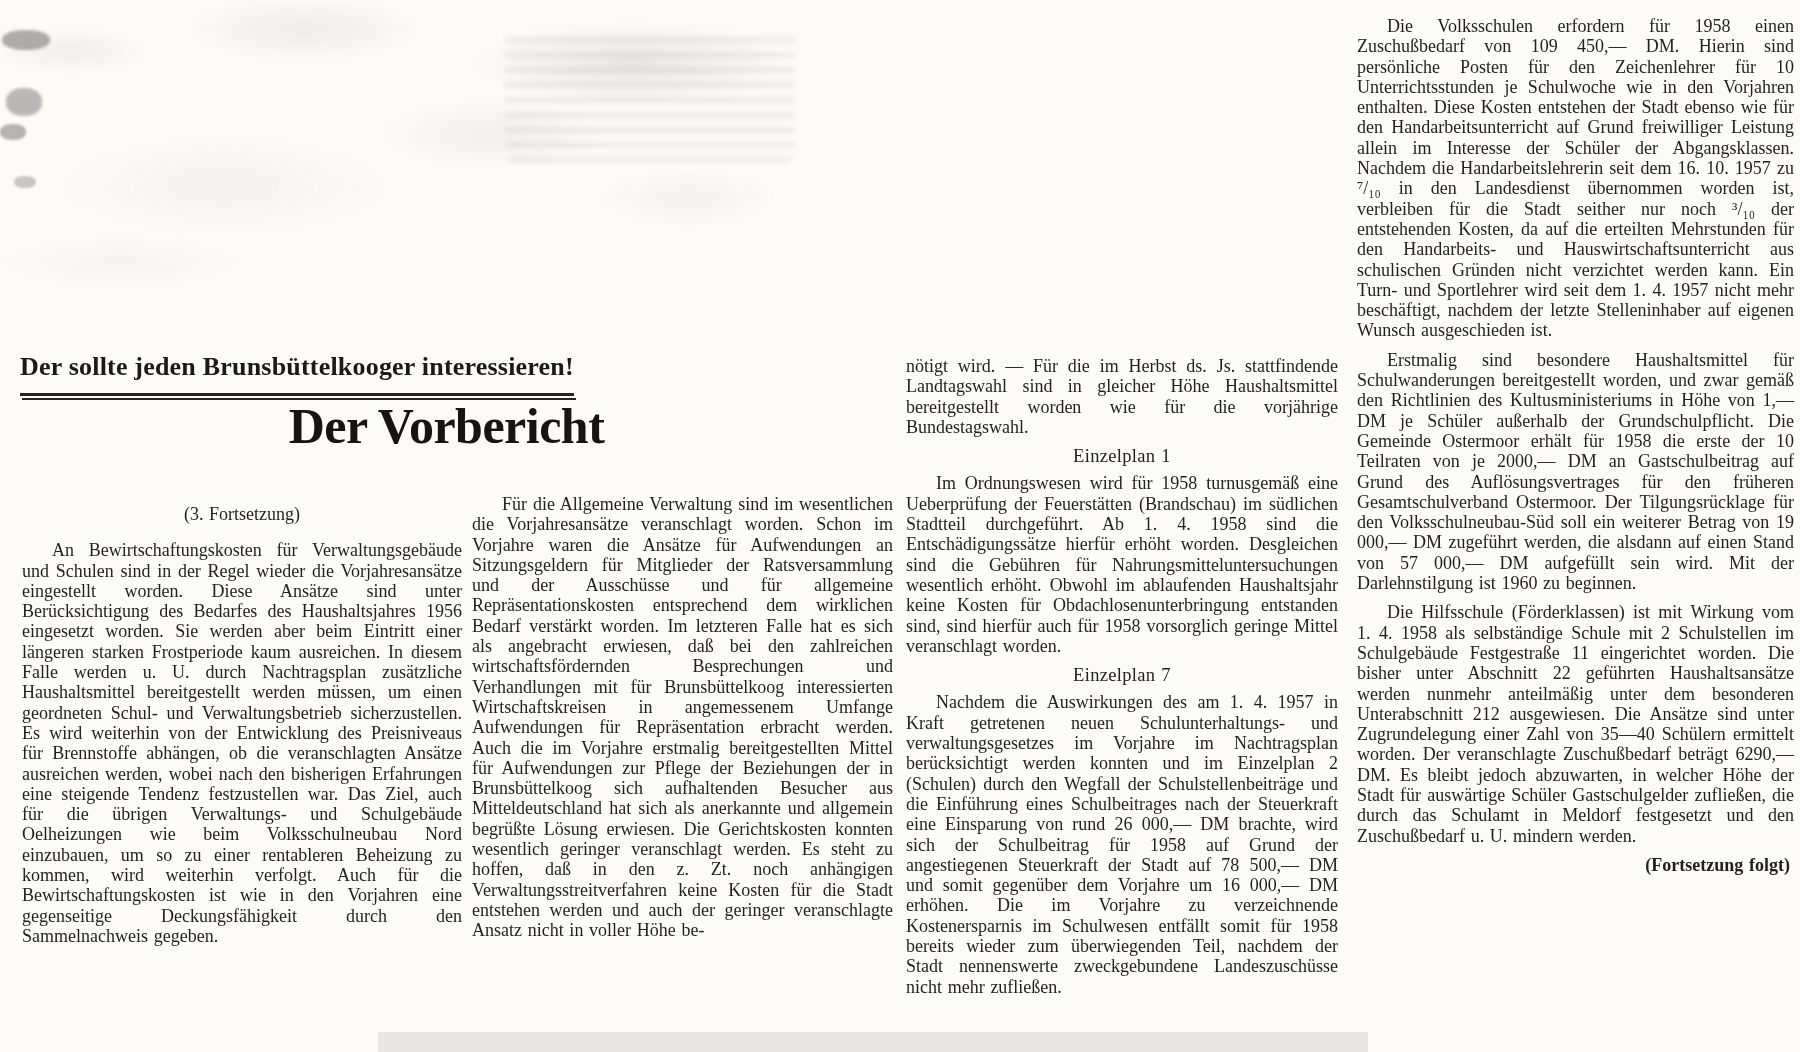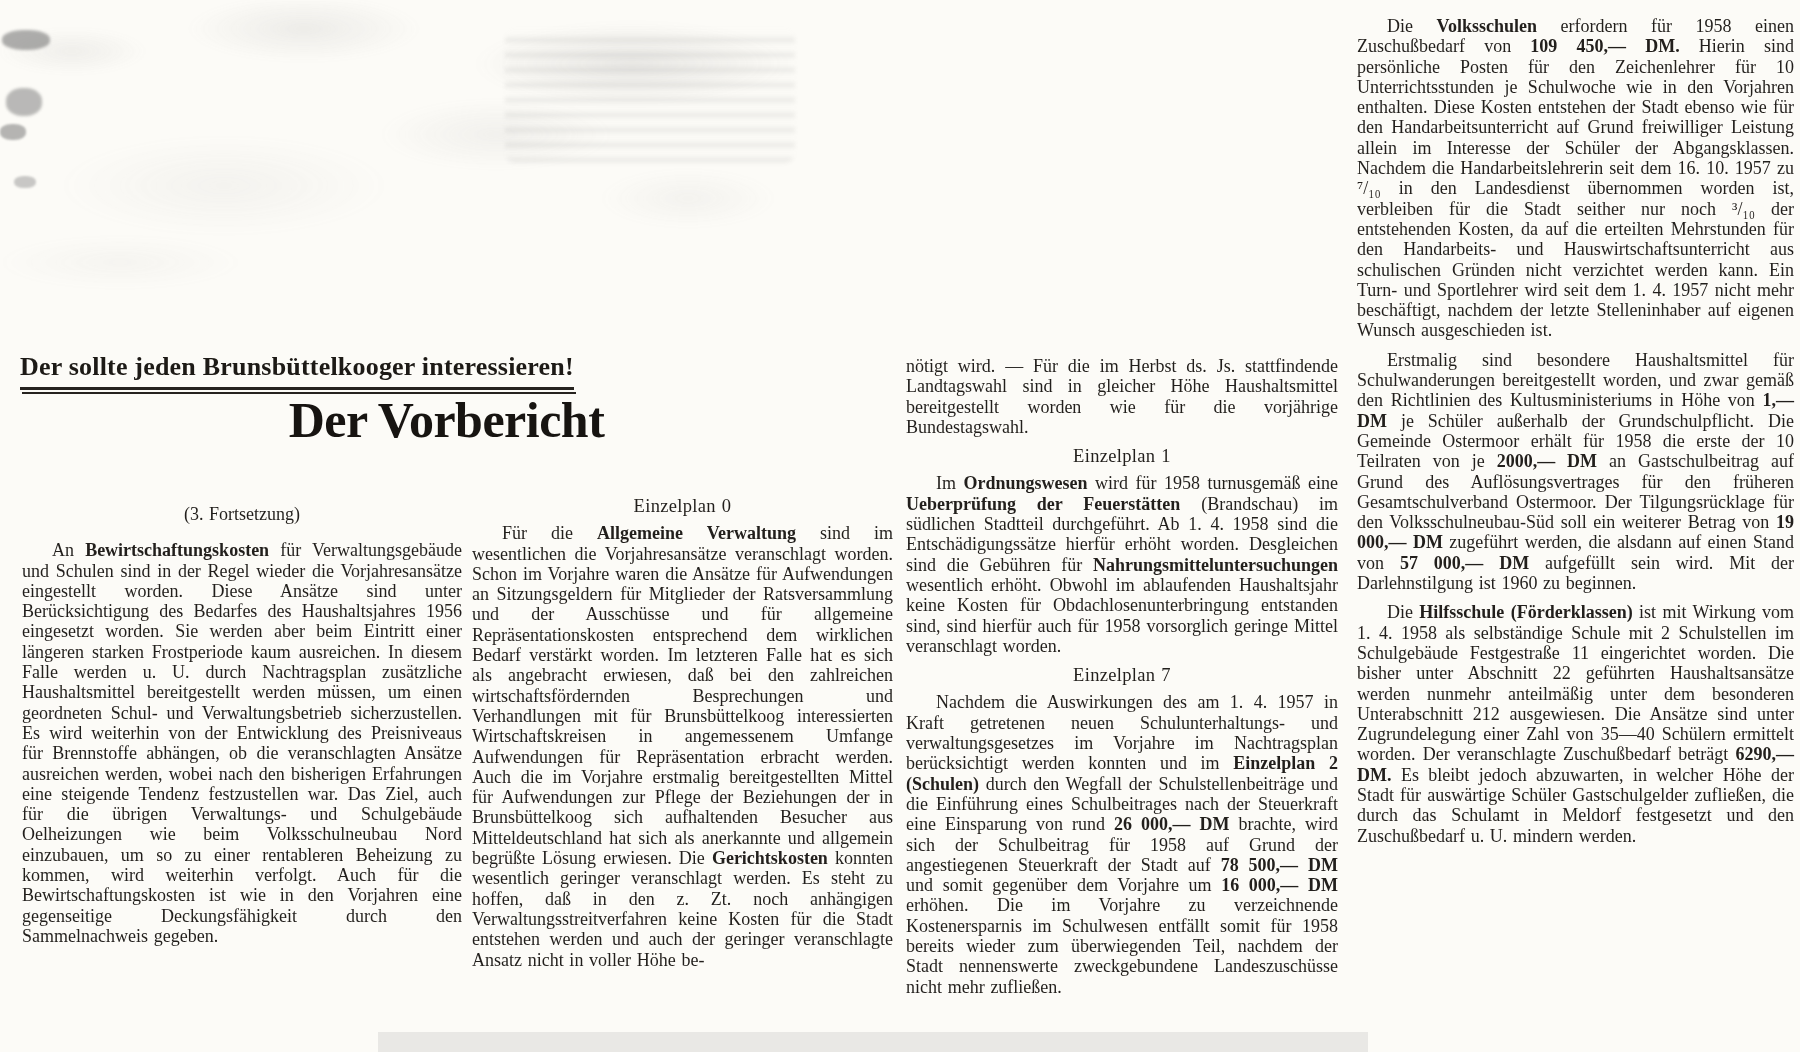--- a/index.html
+++ b/index.html
@@ -24,38 +24,38 @@
     background:repeating-linear-gradient(0deg, rgba(100,100,100,.30) 0 6px, rgba(210,210,210,.06) 6px 15px);}
   #m1{left:2px;top:30px;width:48px;height:20px;background:#6e6e6e;opacity:.55;border-radius:45%;filter:blur(1.5px);}
   #m2{left:6px;top:88px;width:36px;height:28px;background:#787878;opacity:.5;border-radius:45%;filter:blur(1.5px);}
   #m3{left:0;top:124px;width:26px;height:16px;background:#707070;opacity:.5;border-radius:45%;filter:blur(1px);}
   #m4{left:14px;top:176px;width:22px;height:12px;background:#8a8a8a;opacity:.45;border-radius:45%;filter:blur(1px);}
   #bstrip{left:378px;top:1032px;width:990px;height:20px;background:#e7e6e2;opacity:.9;}
 
   
   .masthead{position:absolute;left:0;top:352px;width:893px;color:#1d1a16;}
   .kicker{display:inline-block;margin-left:20px;font-weight:700;font-size:26px;letter-spacing:.2px;
-    padding-bottom:5px;border-bottom:3.5px solid #26231f;position:relative;white-space:nowrap;}
+    padding-bottom:11px;border-bottom:3.5px solid #26231f;position:relative;white-space:nowrap;}
   .kicker::after{content:"";position:absolute;left:2px;right:-2px;bottom:-7px;height:2px;background:#26231f;}
   .headline{margin:2px 0 0;text-align:center;font-weight:700;font-size:50px;line-height:56px;
     letter-spacing:-.5px;color:#171411;}
 
   
   .col{position:absolute;color:#221f1c;font-size:18px;line-height:20.3px;text-align:justify;word-spacing:1.2px;}
   .col1{left:22px;  top:504px;width:440px;}
   .col2{left:472px; top:494px;width:421px;}
   .col3{left:906px; top:356px;width:432px;}
   .col4{left:1357px;top:16px; width:437px;}
   .blk{margin:0 0 9px;}
   .blk.para{text-indent:30px;}
   .blk.para.noind{text-indent:0;}
   .blk.note{text-align:center;margin:0 0 16px;}
   .blk.subhead{text-align:center;font-weight:400;margin:2px 0 7px;font-size:18.5px;letter-spacing:.3px;}
   .blk.sign{text-align:right;font-weight:700;padding-right:4px;margin-top:4px;}
-  .blk b{font-weight:700;}
+  .blk b{font-weight:400;}
 </style>
 </head>
 <body>
 
 <div class="paper">
 
   <div class="art" id="ghostA"></div>
   <div class="art" id="ghostB"></div>
   <div class="art" id="m1"></div>
   <div class="art" id="m2"></div>
@@ -68,29 +68,29 @@
     <h1 class="headline">
       <span>Der Vorbericht</span><br>
     </h1>
   </header>
 
   <section class="col col1">
       <div class="blk note"><span>(3. Fortsetzung)</span></div>
       <div class="blk para"><span>An </span><b>Bewirtschaftungskosten</b><span> für Verwaltungsgebäude und Schulen sind in der Regel wieder die Vorjahresansätze eingestellt worden. Diese Ansätze sind unter Berücksichtigung des Bedarfes des Haushaltsjahres 1956 eingesetzt worden. Sie werden aber beim Eintritt einer längeren starken Frostperiode kaum ausreichen. In diesem Falle werden u. U. durch Nachtragsplan zusätzliche Haushaltsmittel bereitgestellt werden müssen, um einen geordneten Schul- und Verwaltungsbetrieb sicherzustellen. Es wird weiterhin von der Entwicklung des Preisniveaus für Brennstoffe abhängen, ob die veranschlagten Ansätze ausreichen werden, wobei nach den bisherigen Erfahrungen eine steigende Tendenz festzustellen war. Das Ziel, auch für die übrigen Verwaltungs- und Schulgebäude Oelheizungen wie beim Volksschulneubau Nord einzubauen, um so zu einer rentableren Beheizung zu kommen, wird weiterhin verfolgt. Auch für die Bewirtschaftungskosten ist wie in den Vorjahren eine gegenseitige Deckungsfähigkeit durch den Sammelnachweis gegeben.</span></div>
     </section>
   <section class="col col2">
-      <div class="blk subhead"><span>Einzelplan 0</span></div>
       <div class="blk para"><span>Für die </span><b>Allgemeine Verwaltung</b><span> sind im wesentlichen die Vorjahresansätze veranschlagt worden. Schon im Vorjahre waren die Ansätze für Aufwendungen an Sitzungsgeldern für Mitglieder der Ratsversammlung und der Ausschüsse und für allgemeine Repräsentationskosten entsprechend dem wirklichen Bedarf verstärkt worden. Im letzteren Falle hat es sich als angebracht erwiesen, daß bei den zahlreichen wirtschaftsfördernden Besprechungen und Verhandlungen mit für Brunsbüttelkoog interessierten Wirtschaftskreisen in angemessenem Umfange Aufwendungen für Repräsentation erbracht werden. Auch die im Vorjahre erstmalig bereitgestellten Mittel für Aufwendungen zur Pflege der Beziehungen der in Brunsbüttelkoog sich aufhaltenden Besucher aus Mitteldeutschland hat sich als anerkannte und allgemein begrüßte Lösung erwiesen. Die </span><b>Gerichtskosten</b><span> konnten wesentlich geringer veranschlagt werden. Es steht zu hoffen, daß in den z. Zt. noch anhängigen Verwaltungsstreitverfahren keine Kosten für die Stadt entstehen werden und auch der geringer veranschlagte Ansatz nicht in voller Höhe be-</span></div>
     </section>
   <section class="col col3">
       <div class="blk para noind"><span>nötigt wird. — Für die im Herbst ds. Js. stattfindende Landtagswahl sind in gleicher Höhe Haushaltsmittel bereitgestellt worden wie für die vorjährige Bundestagswahl.</span></div>
       <div class="blk subhead"><span>Einzelplan 1</span></div>
       <div class="blk para"><span>Im </span><b>Ordnungswesen</b><span> wird für 1958 turnusgemäß eine </span><b>Ueberprüfung der Feuerstätten</b><span> (Brandschau) im südlichen Stadtteil durchgeführt. Ab 1. 4. 1958 sind die Entschädigungssätze hierfür erhöht worden. Desgleichen sind die Gebühren für </span><b>Nahrungsmitteluntersuchungen</b><span> wesentlich erhöht. Obwohl im ablaufenden Haushaltsjahr keine Kosten für Obdachlosenunterbringung entstanden sind, sind hierfür auch für 1958 vorsorglich geringe Mittel veranschlagt worden.</span></div>
       <div class="blk subhead"><span>Einzelplan 7</span></div>
       <div class="blk para"><span>Nachdem die Auswirkungen des am 1. 4. 1957 in Kraft getretenen neuen Schulunterhaltungs- und verwaltungsgesetzes im Vorjahre im Nachtragsplan berücksichtigt werden konnten und im </span><b>Einzelplan 2 (Schulen)</b><span> durch den Wegfall der Schulstellenbeiträge und die Einführung eines Schulbeitrages nach der Steuerkraft eine Einsparung von rund </span><b>26 000,— DM</b><span> brachte, wird sich der Schulbeitrag für 1958 auf Grund der angestiegenen Steuerkraft der Stadt auf </span><b>78 500,— DM</b><span> und somit gegenüber dem Vorjahre um </span><b>16 000,— DM</b><span> erhöhen. Die im Vorjahre zu verzeichnende Kostenersparnis im Schulwesen entfällt somit für 1958 bereits wieder zum überwiegenden Teil, nachdem der Stadt nennenswerte zweckgebundene Landeszuschüsse nicht mehr zufließen.</span></div>
     </section>
   <section class="col col4">
       <div class="blk para"><span>Die </span><b>Volksschulen</b><span> erfordern für 1958 einen Zuschußbedarf von </span><b>109 450,— DM.</b><span> Hierin sind persönliche Posten für den Zeichenlehrer für 10 Unterrichtsstunden je Schulwoche wie in den Vorjahren enthalten. Diese Kosten entstehen der Stadt ebenso wie für den Handarbeitsunterricht auf Grund freiwilliger Leistung allein im Interesse der Schüler der Abgangsklassen. Nachdem die Handarbeitslehrerin seit dem 16. 10. 1957 zu ⁷/₁₀ in den Landesdienst übernommen worden ist, verbleiben für die Stadt seither nur noch ³/₁₀ der entstehenden Kosten, da auf die erteilten Mehrstunden für den Handarbeits- und Hauswirtschaftsunterricht aus schulischen Gründen nicht verzichtet werden kann. Ein Turn- und Sportlehrer wird seit dem 1. 4. 1957 nicht mehr beschäftigt, nachdem der letzte Stelleninhaber auf eigenen Wunsch ausgeschieden ist.</span></div>
       <div class="blk para"><span>Erstmalig sind besondere Haushaltsmittel für Schulwanderungen bereitgestellt worden, und zwar gemäß den Richtlinien des Kultusministeriums in Höhe von </span><b>1,— DM</b><span> je Schüler außerhalb der Grundschulpflicht. Die Gemeinde Ostermoor erhält für 1958 die erste der 10 Teilraten von je </span><b>2000,— DM</b><span> an Gastschulbeitrag auf Grund des Auflösungsvertrages für den früheren Gesamtschulverband Ostermoor. Der Tilgungsrücklage für den Volksschulneubau-Süd soll ein weiterer Betrag von </span><b>19 000,— DM</b><span> zugeführt werden, die alsdann auf einen Stand von </span><b>57 000,— DM</b><span> aufgefüllt sein wird. Mit der Darlehnstilgung ist 1960 zu beginnen.</span></div>
       <div class="blk para"><span>Die </span><b>Hilfsschule (Förderklassen)</b><span> ist mit Wirkung vom 1. 4. 1958 als selbständige Schule mit 2 Schulstellen im Schulgebäude Festgestraße 11 eingerichtet worden. Die bisher unter Abschnitt 22 geführten Haushaltsansätze werden nunmehr anteilmäßig unter dem besonderen Unterabschnitt 212 ausgewiesen. Die Ansätze sind unter Zugrundelegung einer Zahl von 35—40 Schülern ermittelt worden. Der veranschlagte Zuschußbedarf beträgt </span><b>6290,— DM.</b><span> Es bleibt jedoch abzuwarten, in welcher Höhe der Stadt für auswärtige Schüler Gastschulgelder zufließen, die durch das Schulamt in Meldorf festgesetzt und den Zuschußbedarf u. U. mindern werden.</span></div>
+      <div class="blk sign"><span>(Fortsetzung folgt)</span></div>
     </section>
 
 </div>
 
 </body></html>

